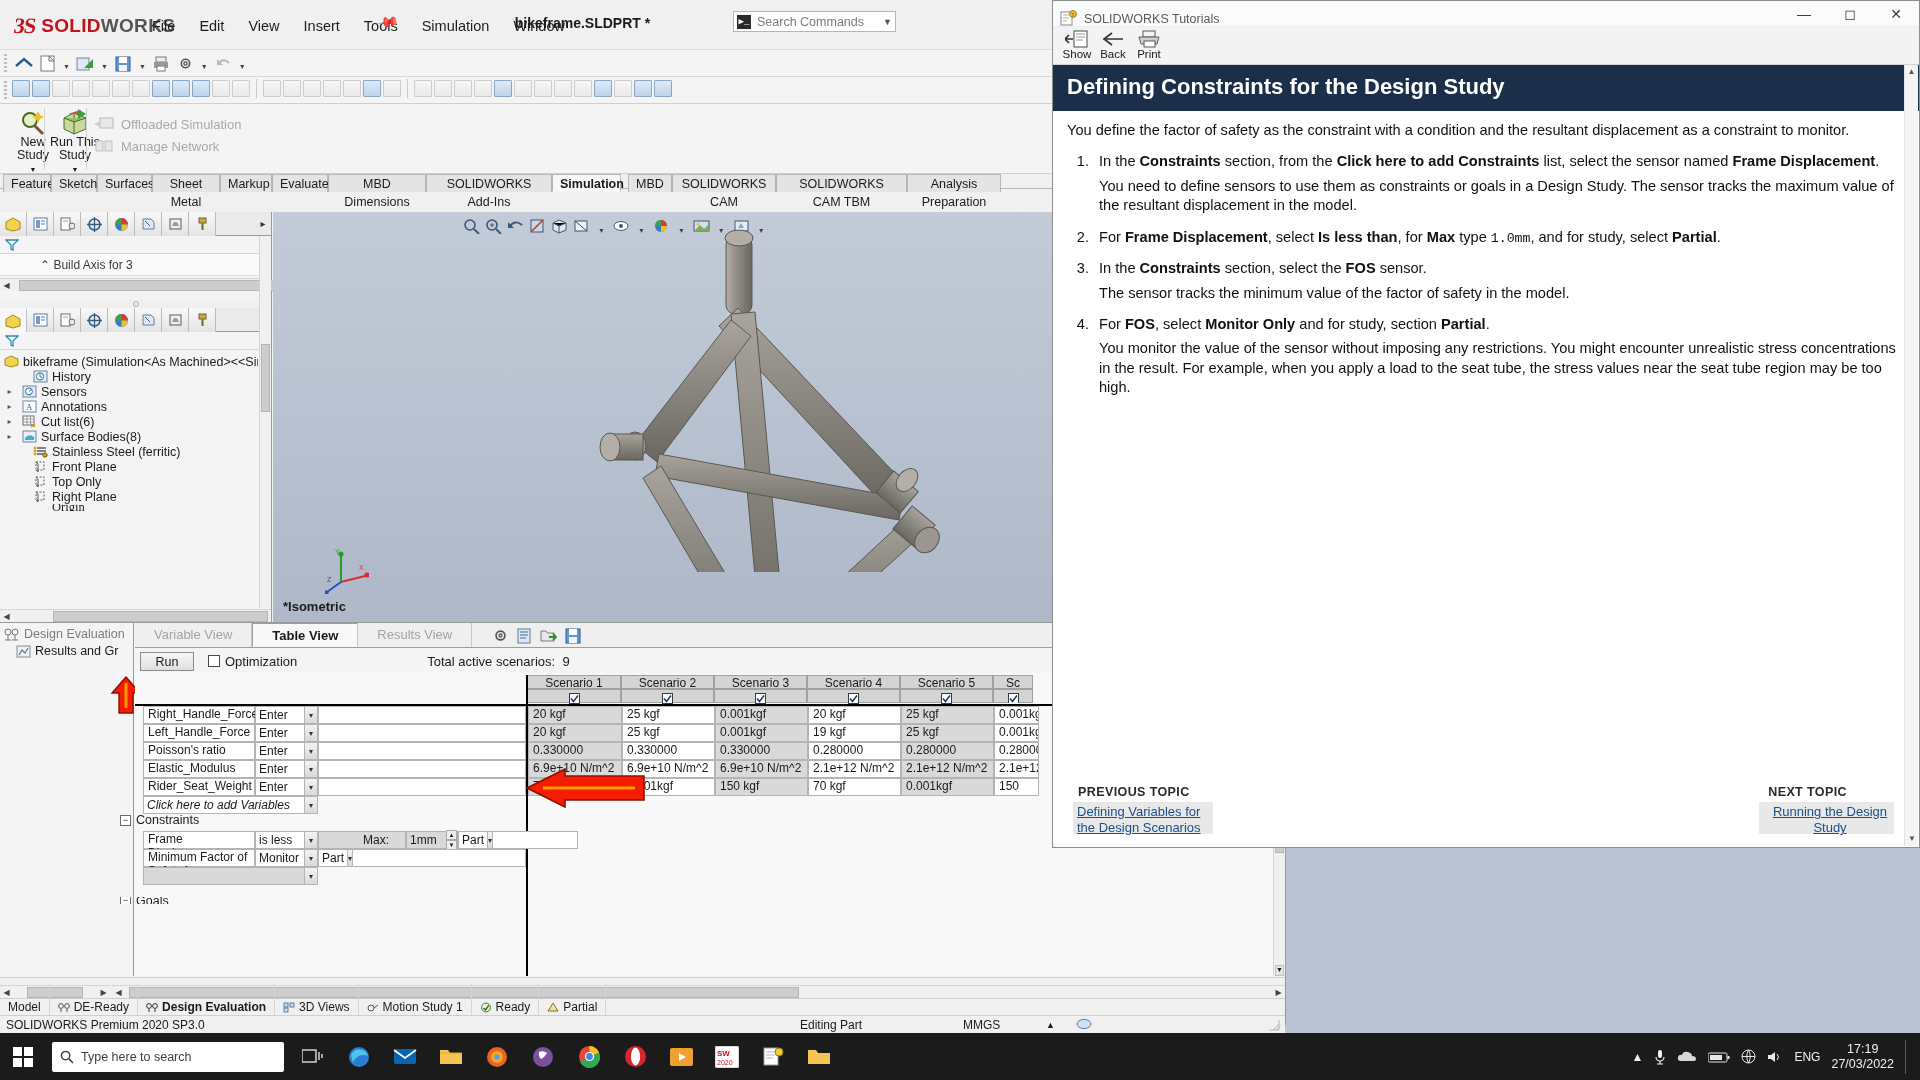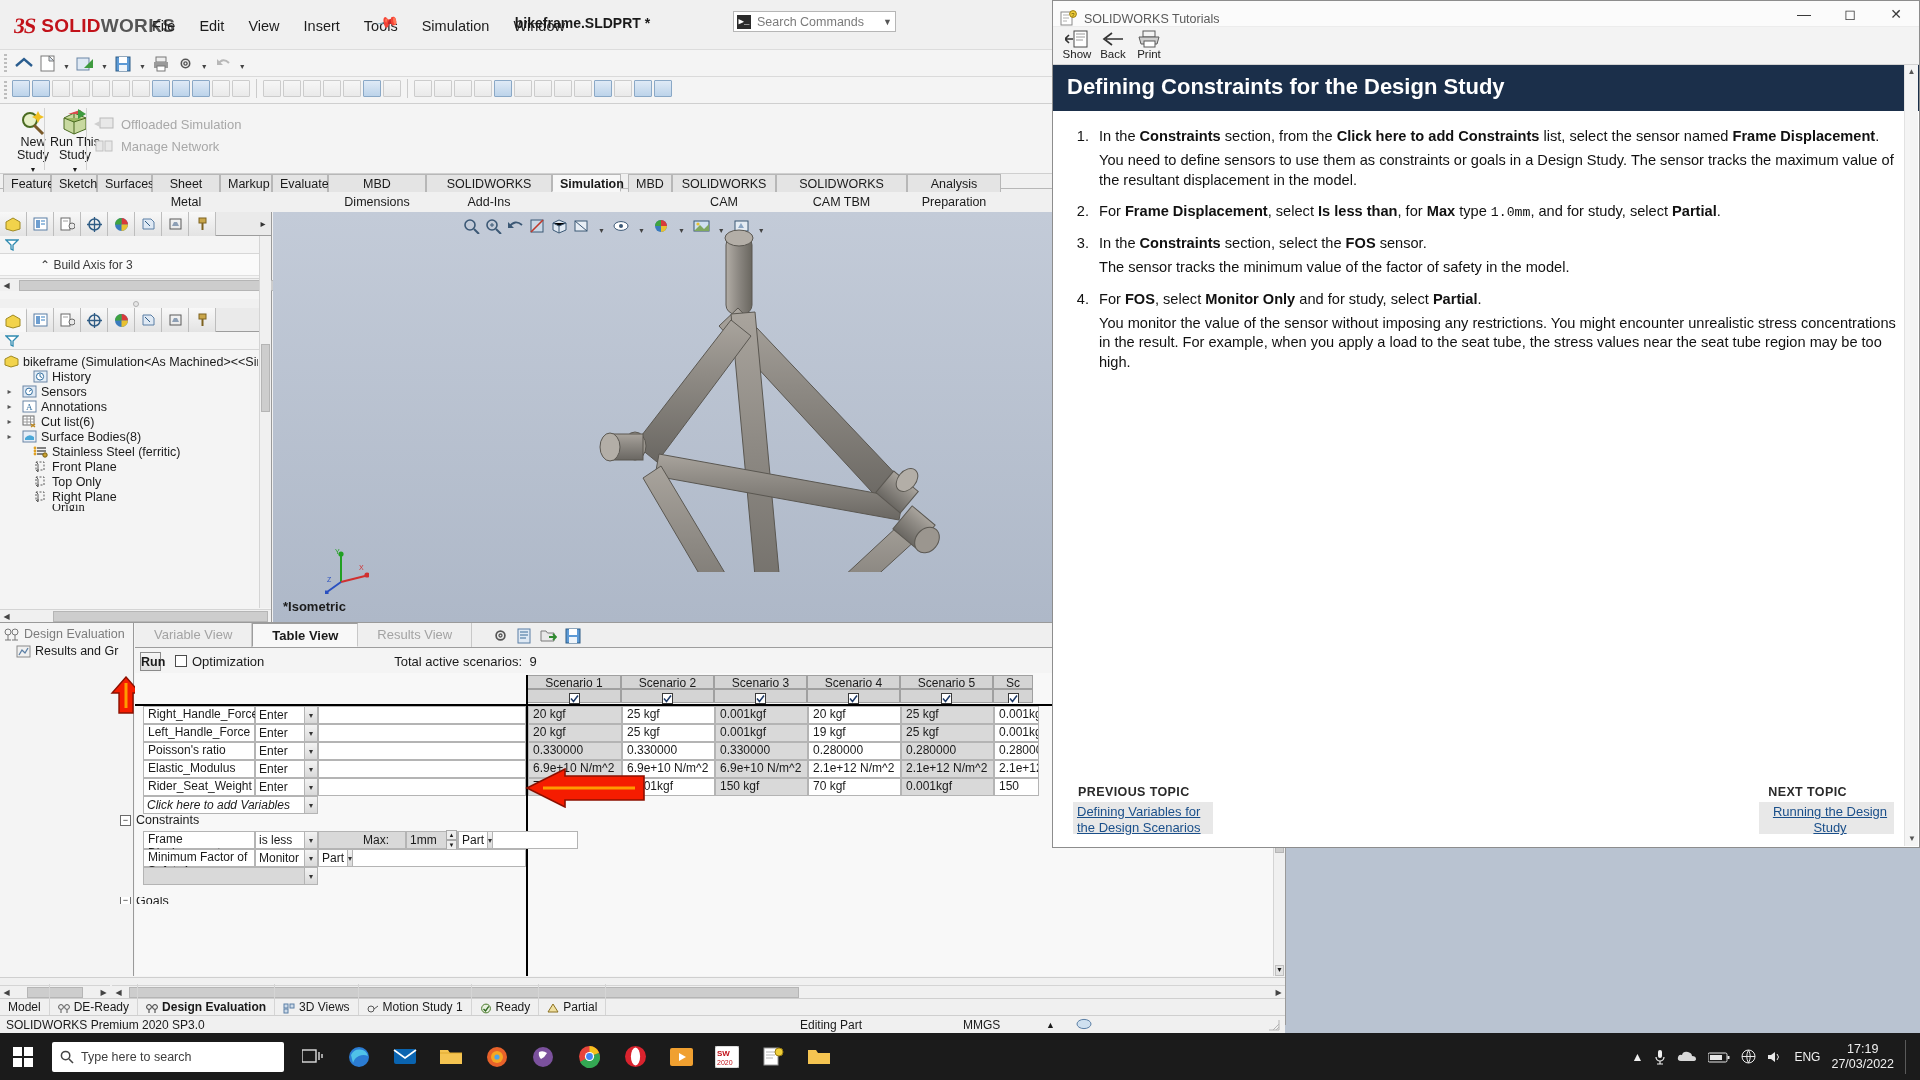--- a/index.html
+++ b/index.html
@@ -121,22 +121,22 @@
   .deleft .r2 { display:flex; align-items:center; gap:4px; padding:3px 0 0 16px; }
   .dvtabs { position:absolute; left:135px; top:0; right:0; height:25px; background:#efefef;
             border-bottom:1px solid #9d9d9d; display:flex; align-items:flex-end; }
   .dvtab { height:24px; line-height:24px; padding:0 19px; font-size:13px; color:#a3a3a3;
            border-right:1px solid #c8c8c8; }
   .dvtab.active { background:#f8f8f8; color:#1a1a1a; font-weight:700; border-top:1px solid #9d9d9d;
                   border-left:1px solid #9d9d9d; border-bottom:1px solid #f8f8f8; }
   .dvicons { display:flex; align-items:center; gap:8px; margin-left:20px; padding-bottom:3px; }
   .runrow { position:absolute; left:135px; top:26px; right:0; height:24px; display:flex; align-items:center;
             padding-left:5px; font-size:13px; }
-  .runbtn { width:21px; height:19px; border:1px solid #8b8b8b; background:linear-gradient(#f6f6f6,#dfdfdf);
-            font-size:12.5px; text-align:center; line-height:18px;font-weight:bold; }
+  .runbtn { width:54px; height:19px; border:1px solid #8b8b8b; background:linear-gradient(#f6f6f6,#dfdfdf);
+            font-size:12.5px; text-align:center; line-height:18px; }
   .optchk { display:flex; align-items:center; gap:5px; margin-left:14px; }
   .cbox { width:12px; height:12px; border:1px solid #4b4b4b; background:#fff; }
   .totals { margin-left:130px; font-size:13px; }
 
   .tablewrap { position:absolute; left:135px; top:50px; right:0; bottom:22px; background:#f8f8f8; }
   .hdrcell { background:#d4d4d4; border:1px solid #a0a0a0; text-align:center; font-size:12px;
              height:13px; }
   .chkcell { background:#d4d4d4; border:1px solid #a0a0a0; text-align:center; height:13px; }
   .valcell { border:1px solid #b4b4b4; height:18px; padding:0 4px; font-size:12px; background:#fff; }
   .valcell.grey { background:#d9d9d9; }
@@ -146,21 +146,21 @@
   .combo .btn { width:13px; background:linear-gradient(#f3f3f3,#d9d9d9); border-left:1px solid #b4b4b4;
                 font-size:8px; text-align:center; line-height:17px; color:#333; }
   .arrowbig { position:absolute; }
 
   .debar { position:absolute; left:0; right:0; bottom:0; height:21px; background:#f0f0f0;
            border-top:1px solid #cfcfcf; display:flex; align-items:center; }
 
   
   .statustabs { position:absolute; left:0; right:0; top:998px; height:17px; background:#f0f0f0;
                 display:flex; align-items:center; font-size:12px; border-top:1px solid #cfcfcf; }
-  .statustabs .it { display:flex; align-items:flex-end; gap:4px; padding:16px 8px; border-right:1px solid #d5d5d5; }
+  .statustabs .it { display:flex; align-items:center; gap:4px; padding:16px 8px; border-right:1px solid #d5d5d5; }
   .statustabs .it.bold { font-weight:700; }
   .statusbar { position:absolute; left:0; right:0; top:1015px; height:18px; background:#f0f0f0;
                border-top:1px solid #cfcfcf; font-size:12px; display:flex; align-items:center; }
 
   
   .tut { position:absolute; left:1052px; top:0; width:868px; height:848px; background:#fff;
          border:1px solid #8d8d8d; }
   .tuttitle { height:26px; background:#fbfbfb; display:flex; align-items:flex-end; padding-left:7px;
               font-size:12.5px; color:#5a5a5a; border-bottom:1px solid #ececec; }
   .tuttools { height:38px; background:#f3f3f3; border-bottom:1px solid #d2d2d2; display:flex;
@@ -1290,34 +1290,35 @@
             <rect x="7" y="11" width="11" height="6" fill="#fff" stroke="#5a5a5a"></rect>
           </svg>
       </span>
       <span>Print</span>
     </div>
   </div>
 
   <div class="tuthdr">Defining Constraints for the Design Study</div>
 
   <div class="tutbody">
+    <p>You define the factor of safety as the constraint with a condition and the resultant displacement as a constraint to monitor.</p>
     <ol>
       <li>
         <span id="s0main"><span>In the </span><b>Constraints</b><span> section, from the </span><b>Click here to add Constraints</b><span> list, select the sensor named </span><b>Frame Displacement</b><span>.</span></span>
         <div class="sub">You need to define sensors to use them as constraints or goals in a Design Study. The sensor tracks the maximum value of the resultant displacement in the model.</div>
       </li>
       <li>
         <span id="s1main"><span>For </span><b>Frame Displacement</b><span>, select </span><b>Is less than</b><span>, for </span><b>Max</b><span> type </span><code>1.0mm</code><span>, and for study, select </span><b>Partial</b><span>.</span></span>
       </li>
       <li>
         <span id="s2main"><span>In the </span><b>Constraints</b><span> section, select the </span><b>FOS</b><span> sensor.</span></span>
         <div class="sub">The sensor tracks the minimum value of the factor of safety in the model.</div>
       </li>
       <li>
-        <span id="s3main"><span>For </span><b>FOS</b><span>, select </span><b>Monitor Only</b><span> and for study, select </span><b>Partial</b><span>.</span></span>
+        <span id="s3main"><span>For </span><b>FOS</b><span>, select </span><b>Monitor Only</b><span> and for study, section </span><b>Partial</b><span>.</span></span>
         <div class="sub">You monitor the value of the sensor without imposing any restrictions. You might encounter unrealistic stress concentrations in the result. For example, when you apply a load to the seat tube, the stress values near the seat tube region may be too high.</div>
       </li>
     </ol>
   </div>
 
   <div class="tutnav">
     <div class="lbl" style="left:25px; top:0;">PREVIOUS TOPIC</div>
     <div class="lbl" style="right:72px; top:0;">NEXT TOPIC</div>
     <div class="box" style="left:20px; top:17px; width:140px; height:32px;"></div>
     <div class="box" style="right:25px; top:17px; width:135px; height:32px;"></div>

